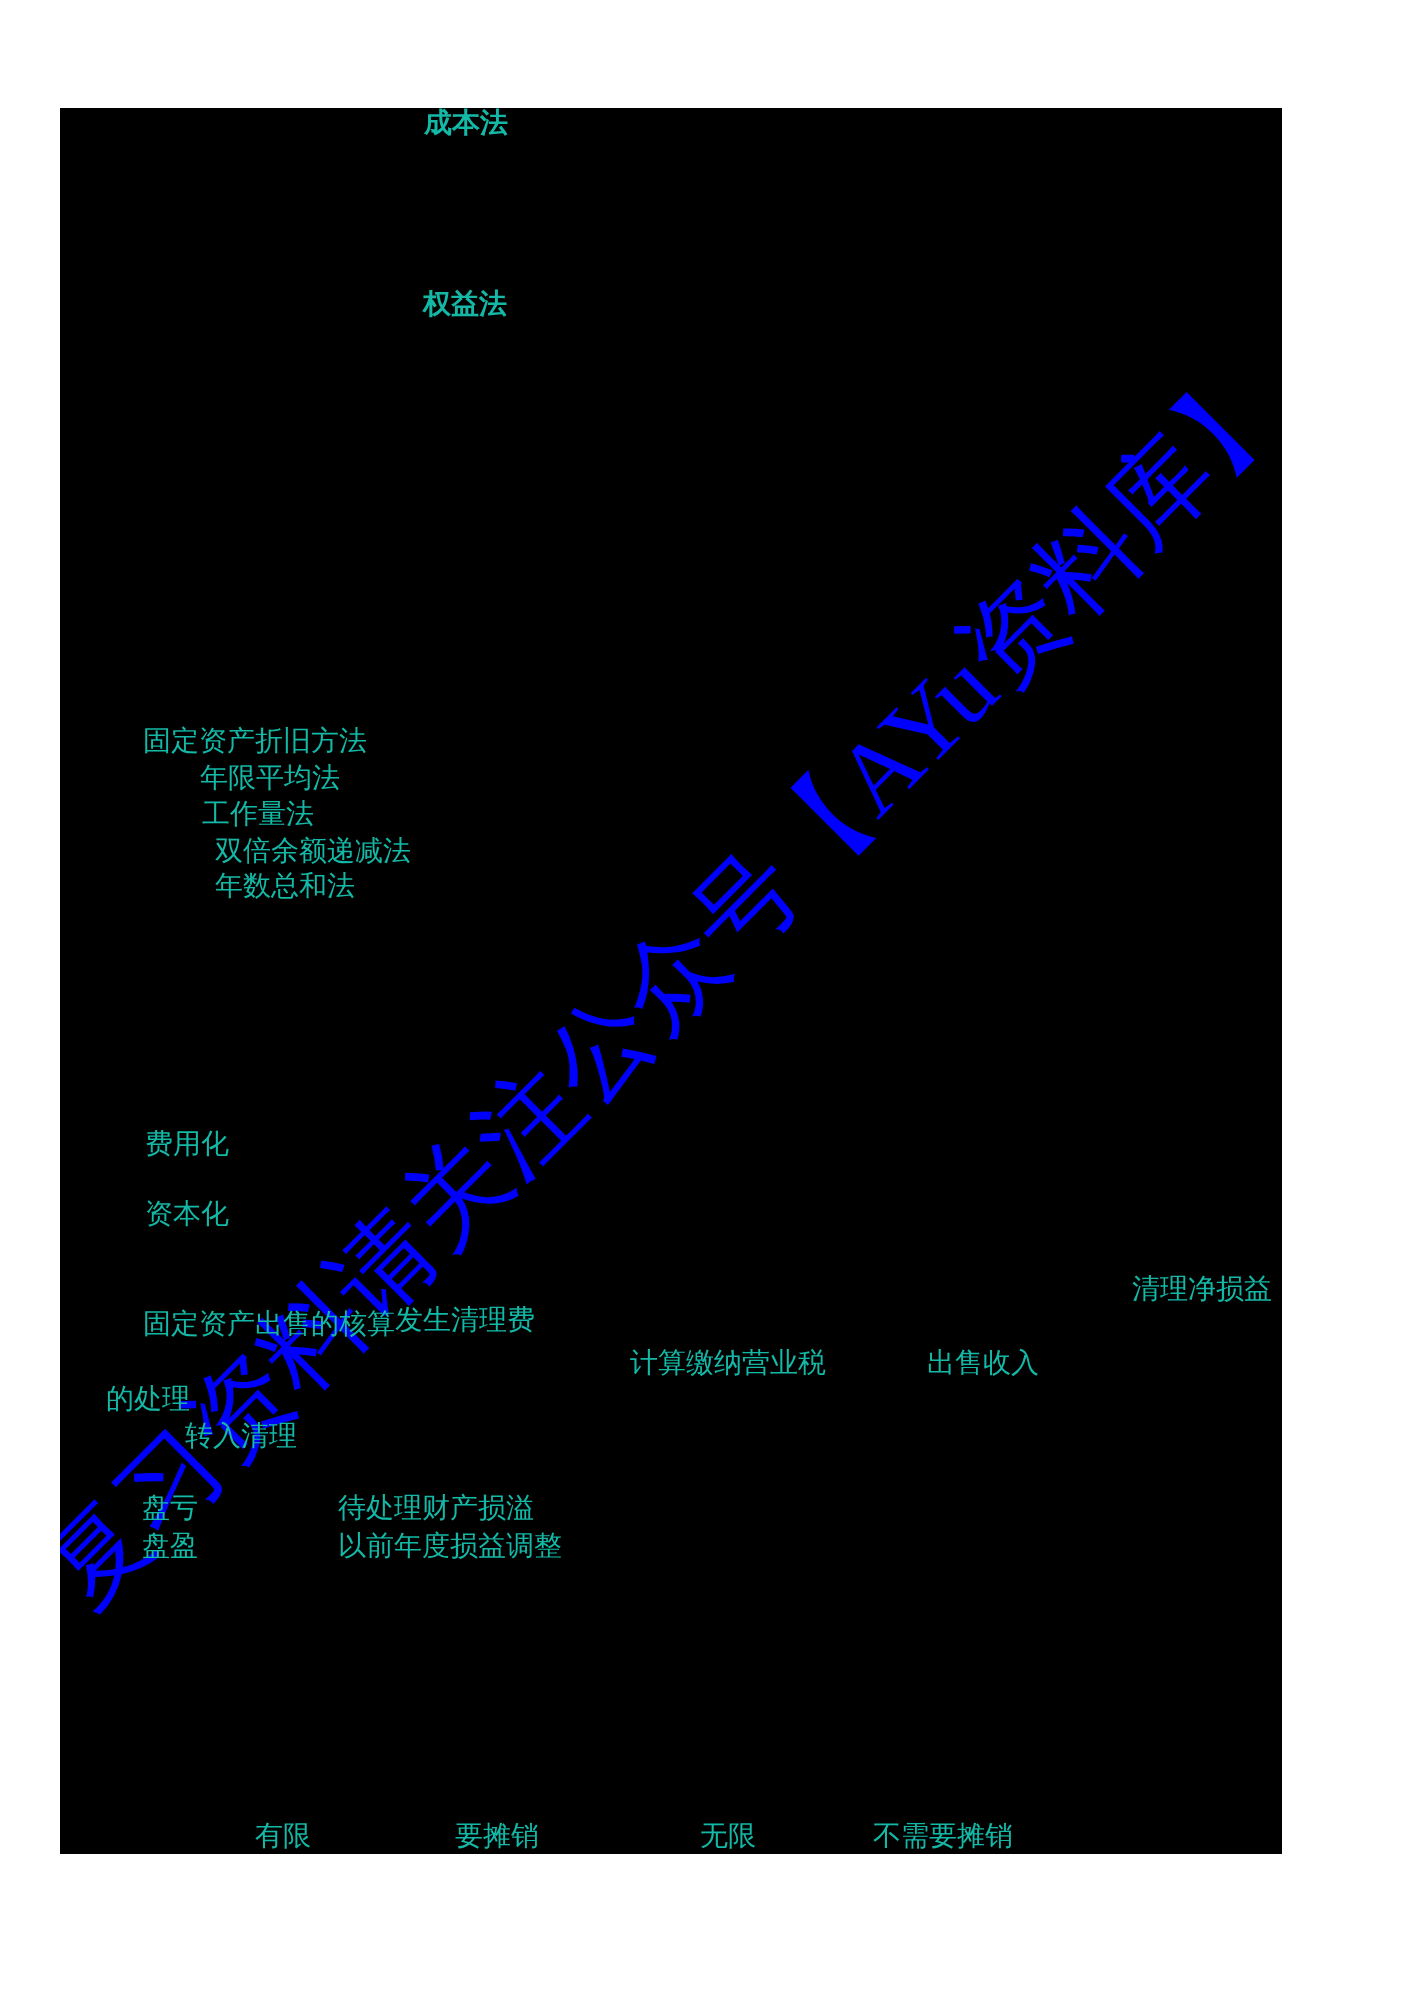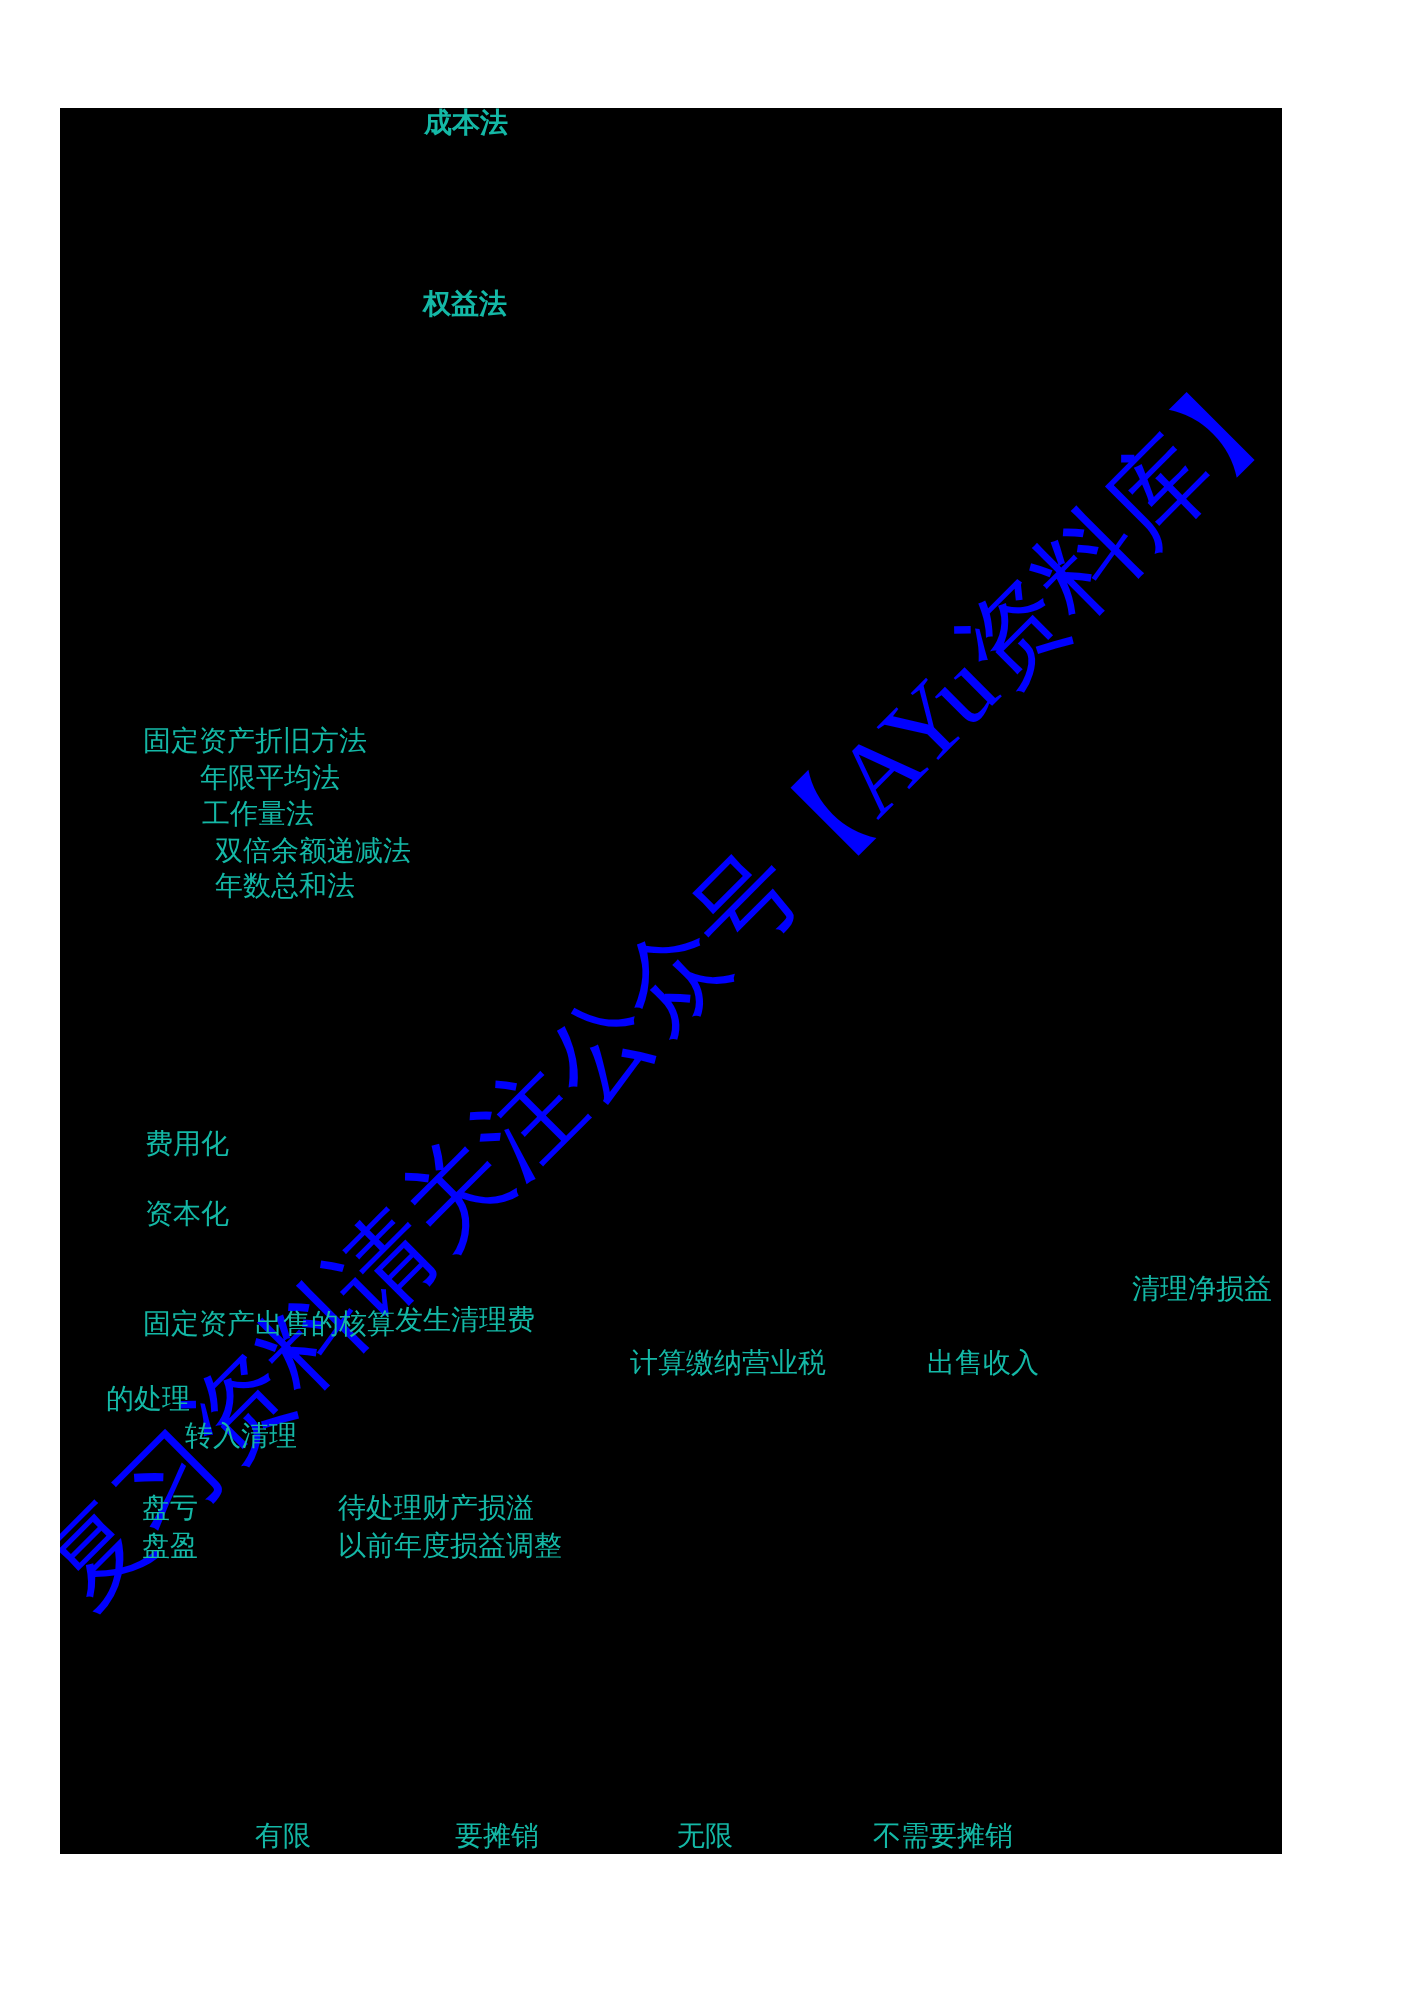--- a/index.html
+++ b/index.html
@@ -92,17 +92,17 @@
   <span class="t" style="left:278px; top:1386px;text-align:right;">待处理财产损溢</span>
 
   <span class="t" style="left:82px; top:1424px;">盘盈</span>
 
   <span class="t" style="left:278px; top:1424px;">以前年度损益调整</span>
 
   <span class="t" style="left:195px; top:1714px;">有限</span>
 
   <span class="t" style="left:395px; top:1714px;">要摊销</span>
 
-  <span class="t" style="left:617px; top:1714px;">无限</span>
+  <span class="t" style="left:640px; top:1714px;">无限</span>
 
   <span class="t" style="left:813px; top:1714px;">不需要摊销</span>
 
 </div>
 
 </body></html>

